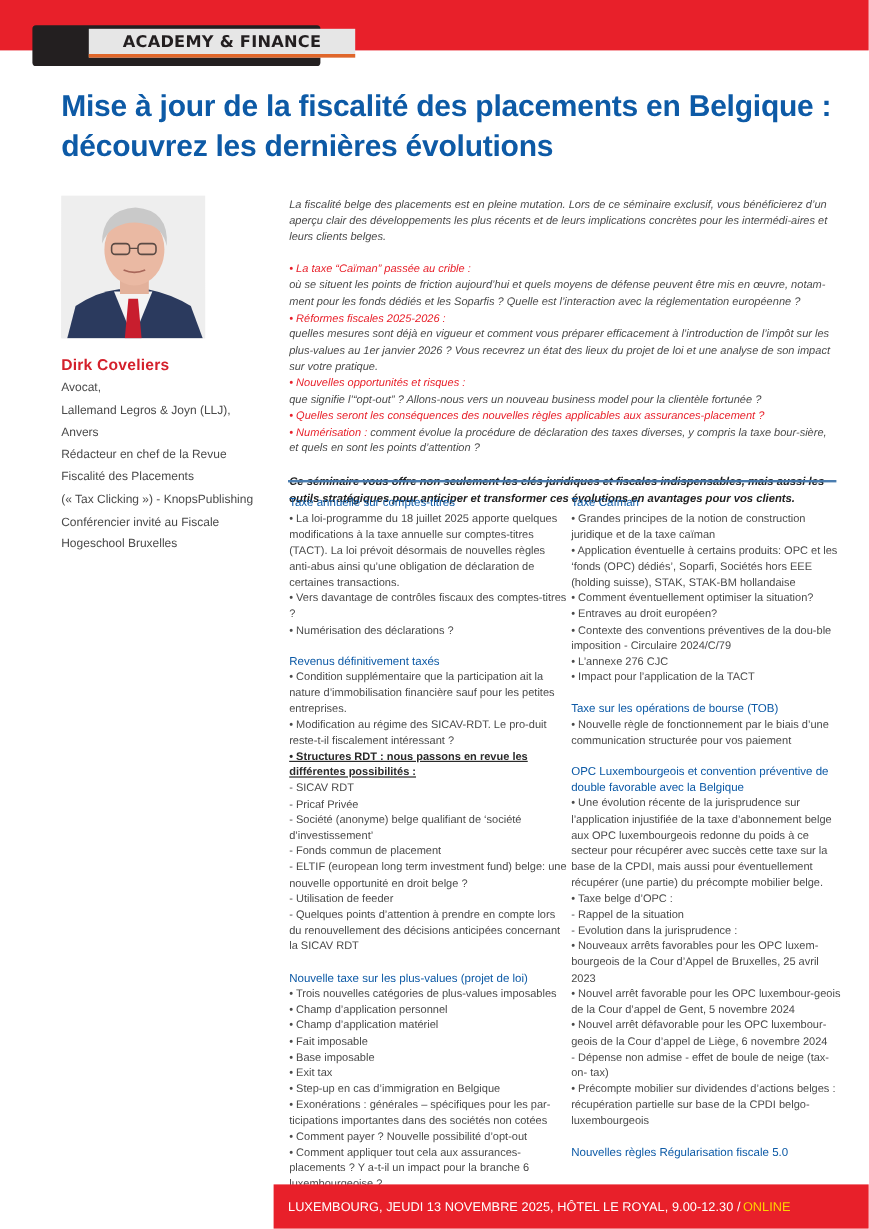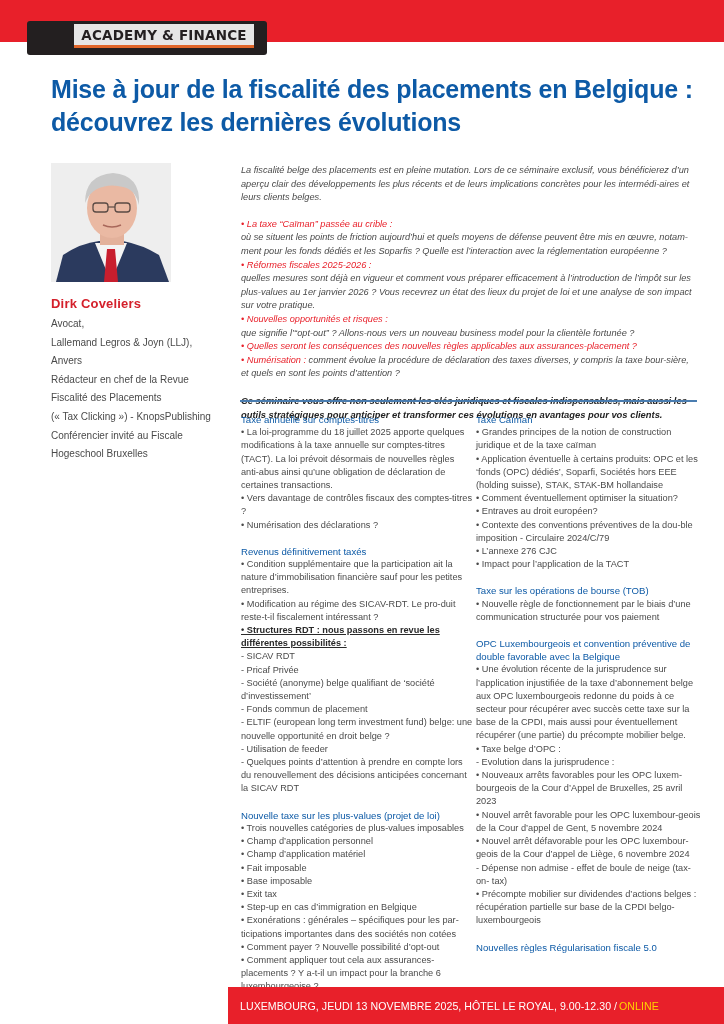--- a/index.html
+++ b/index.html
@@ -1,21 +1,21 @@
 <!DOCTYPE html>
 <html><head>
 <meta charset="utf-8">
 <style>
   * { box-sizing: border-box; margin: 0; padding: 0; }
   html, body { width: 724px; height: 1024px; background: #ffffff; overflow: hidden; }
   body { position: relative; font-family: "Liberation Sans", sans-serif; color: #3d3d3d; }
 
   .top-red { position: absolute; left: 0; top: 0; width: 724px; height: 42px; background: #e8202a; }
   .brand-bar { position: absolute; left: 27px; top: 21px; width: 240px; height: 34px; background: #231f20; border-radius: 3px; }
-  .brand-label { position: absolute; left: 74px; top: 24px; width: 180px; height: 24px; background: #e6e6e6; border-bottom: 3px solid #e0662a; font-family: "DejaVu Sans", sans-serif; font-weight: bold; font-size: 13.5px; letter-spacing: 0.2px; color: #231f20; display: flex; align-items: center; justify-content: center; }
+  .brand-label { position: absolute; left: 74px; top: 24px; width: 222px; height: 24px; background: #e6e6e6; border-bottom: 3px solid #e0662a; font-family: "DejaVu Sans", sans-serif; font-weight: bold; font-size: 13.5px; letter-spacing: 0.2px; color: #231f20; display: flex; align-items: center; justify-content: center; }
 
   .title { position: absolute; left: 51px; top: 73px; width: 660px; font-family: "Liberation Sans", sans-serif; font-weight: bold; font-size: 25px; line-height: 33px; color: #0d5aa6; letter-spacing: -0.2px; }
 
   .photo { position: absolute; left: 51px; top: 163px; width: 120px; height: 119px; background: linear-gradient(180deg,#f2f2f2 0%,#ebebeb 100%); overflow: hidden; }
   .photo svg { width: 100%; height: 100%; display: block; }
 
   .speaker { position: absolute; left: 51px; top: 294px; width: 180px; }
   .speaker-name { font-size: 13px; font-weight: bold; color: #d4202b; line-height: 20px; margin-bottom: 1px; letter-spacing: 0.2px; }
   .speaker-line { font-size: 10px; line-height: 18.6px; color: #4a4a4a; white-space: nowrap; }
 
@@ -152,20 +152,21 @@
     <div>• Impact pour l’application de la TACT</div>
   </div>
   <div class="sec">
     <h3>Taxe sur les opérations de bourse (TOB)</h3>
     <div>• Nouvelle règle de fonctionnement par le biais d’une communication structurée pour vos paiement</div>
   </div>
   <div class="sec">
     <h3>OPC Luxembourgeois et convention préventive de double favorable avec la Belgique</h3>
     <div>• Une évolution récente de la jurisprudence sur l’application injustifiée de la taxe d’abonnement belge aux OPC luxembourgeois redonne du poids à ce secteur pour récupérer avec succès cette taxe sur la base de la CPDI, mais aussi pour éventuellement récupérer (une partie) du précompte mobilier belge.</div>
     <div>• Taxe belge d’OPC :</div>
+    <div>- Rappel de la situation</div>
     <div>- Evolution dans la jurisprudence :</div>
     <div>• Nouveaux arrêts favorables pour les OPC luxem-bourgeois de la Cour d’Appel de Bruxelles, 25 avril 2023</div>
     <div>• Nouvel arrêt favorable pour les OPC luxembour-geois de la Cour d’appel de Gent, 5 novembre 2024</div>
     <div>• Nouvel arrêt défavorable pour les OPC luxembour-geois de la Cour d’appel de Liège, 6 novembre 2024</div>
     <div>- Dépense non admise - effet de boule de neige (tax- on- tax)</div>
     <div>• Précompte mobilier sur dividendes d’actions belges : récupération partielle sur base de la CPDI belgo-luxembourgeois</div>
   </div>
   <div class="sec">
     <h3>Nouvelles règles Régularisation fiscale 5.0</h3>
   </div>

